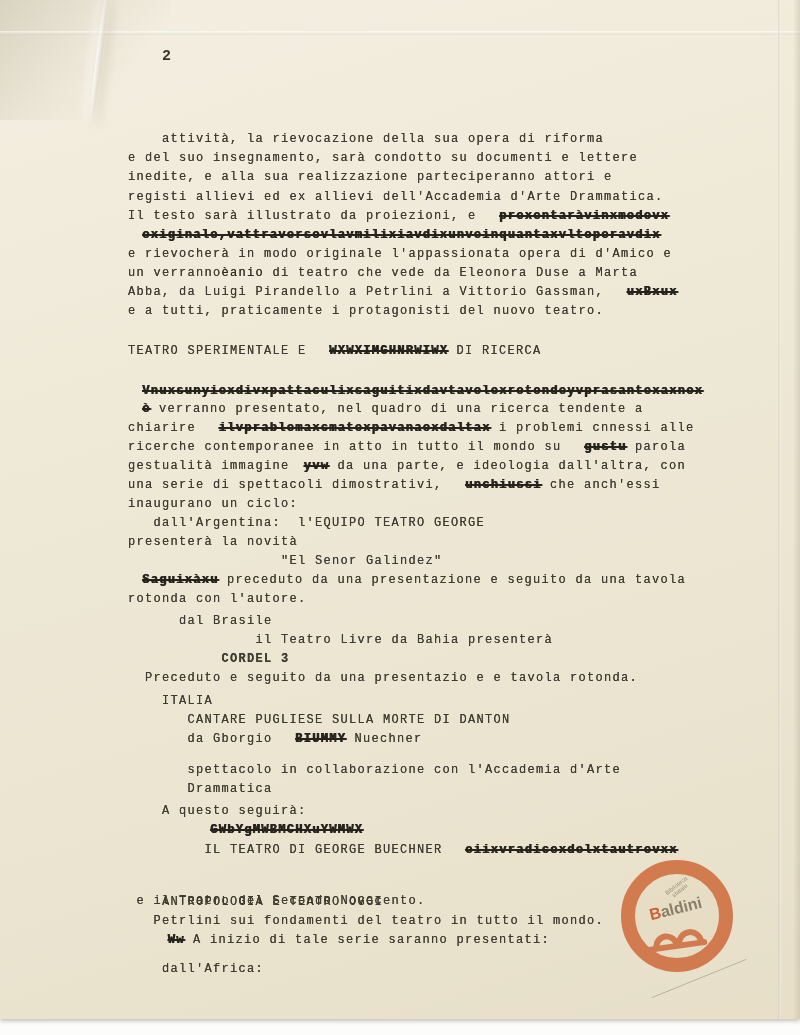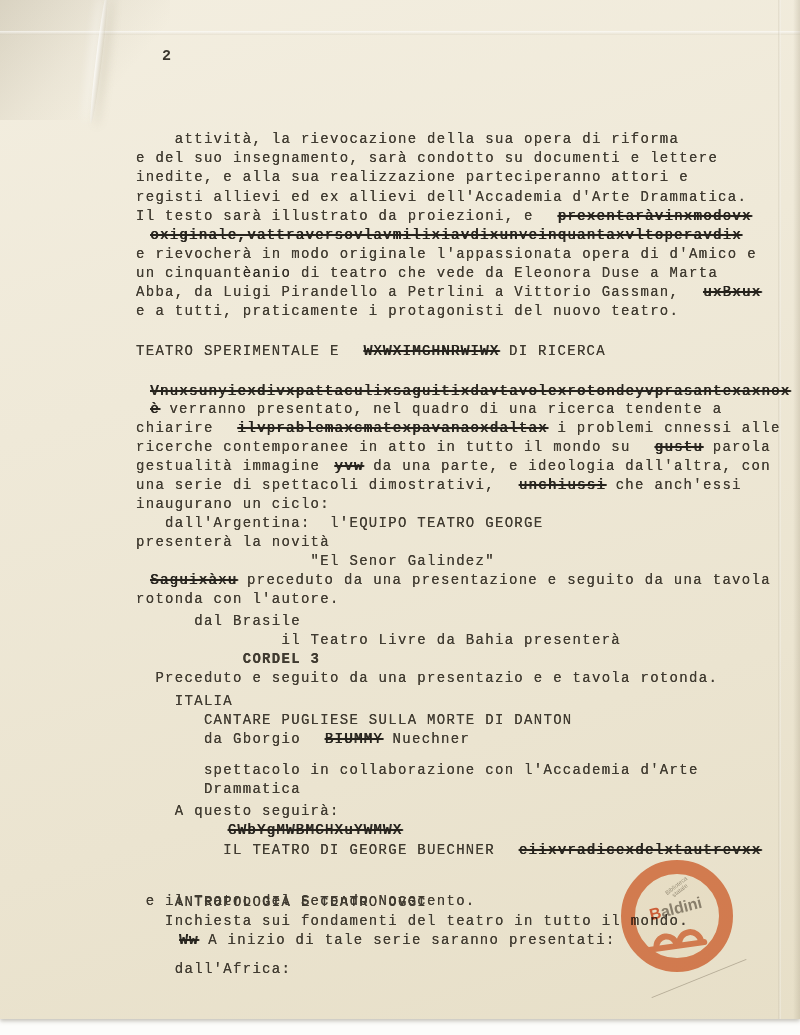--- a/index.html
+++ b/index.html
@@ -20,25 +20,25 @@
   .crease-right{position:absolute;left:778px;top:0;width:3px;height:100%;
         background:linear-gradient(to right,rgba(170,160,135,.22),rgba(255,255,255,.35));}
   .edge-right{position:absolute;right:0;top:0;width:7px;height:100%;
         background:linear-gradient(to right,transparent,rgba(160,150,125,.28));}
   .scratch{position:absolute;left:648px;top:978px;width:102px;height:1px;
         background:rgba(140,130,110,.55);transform:rotate(-22deg);}
   
   .page-number{position:absolute;left:162px;top:48px;font-size:15px;font-weight:700;
         color:#3a362e;letter-spacing:1px;}
   .doc{position:absolute;left:124px;top:0;width:660px;color:#403b31;}
-  .line{position:absolute;left:12px;white-space:pre;font-size:14px;line-height:17px;
+  .line{position:absolute;left:4px;white-space:pre;font-size:12px;line-height:17px;
         letter-spacing:1.3px;text-shadow:0 0 .6px rgba(58,52,40,.85);}
   .seg-n{}
   .seg-b{font-weight:400;color:#2c2822;}
-  .seg-x{font-weight:400;color:#26231d;text-decoration:line-through;
+  .seg-x{font-weight:700;color:#26231d;text-decoration:line-through;
          text-decoration-thickness:2px;text-shadow:.7px 0 0 #26231d;padding-left:14px;}
   
   .stamp{position:absolute;left:621px;top:860px;width:112px;height:112px;border-radius:50%;
         border:14px solid #e5855a;background:rgba(252,250,244,.78);box-sizing:border-box;
         mix-blend-mode:multiply;opacity:.95;}
   .stamp-inner{position:absolute;left:0;top:0;width:84px;height:84px;
         display:flex;flex-direction:column;align-items:center;justify-content:center;}
   .stamp-small{position:absolute;left:30px;top:8px;transform:rotate(-38deg);
         font-family:"Liberation Sans",sans-serif;font-size:6px;line-height:6px;
         color:#a39d92;text-align:center;white-space:nowrap;}
@@ -62,21 +62,21 @@
     <div class="page-number">2</div>
 
     <div class="doc">
         <div class="line" style="top: 131px;"><span class="seg-n">    attività, la rievocazione della sua opera di riforma</span></div>
         <div class="line" style="top: 150px;"><span class="seg-n">e del suo insegnamento, sarà condotto su documenti e lettere</span></div>
         <div class="line" style="top: 169px;"><span class="seg-n">inedite, e alla sua realizzazione parteciperanno attori e</span></div>
         <div class="line" style="top: 189px;"><span class="seg-n">registi allievi ed ex allievi dell'Accademia d'Arte Drammatica.</span></div>
         <div class="line" style="top: 208px;"><span class="seg-n">Il testo sarà illustrato da proiezioni, e </span><span class="seg-x">prexentaràvinxmodovx</span></div>
         <div class="line" style="top: 227px;"><span class="seg-x">oxiginale,vattraversovlavmilixiavdixunveinquantaxvltoperavdix</span></div>
         <div class="line" style="top: 246px;"><span class="seg-n">e rievocherà in modo originale l'appassionata opera di d'Amico e</span></div>
-        <div class="line" style="top: 265px;"><span class="seg-n">un cinquant</span><span class="seg-b">èanio</span><span class="seg-n"> di teatro che vede da Eleonora Duse a Marta</span></div>
+        <div class="line" style="top: 265px;"><span class="seg-n">un verranno</span><span class="seg-b">èanio</span><span class="seg-n"> di teatro che vede da Eleonora Duse a Marta</span></div>
         <div class="line" style="top: 284px;"><span class="seg-n">Abba, da Luigi Pirandello a Petrlini a Vittorio Gassman, </span><span class="seg-x">uxBxux</span></div>
         <div class="line" style="top: 303px;"><span class="seg-n">e a tutti, praticamente i protagonisti del nuovo teatro.</span></div>
         <div class="line" style="top: 343px;"><span class="seg-n">TEATRO SPERIMENTALE E </span><span class="seg-x">WXWXIMGHNRWIWX</span><span class="seg-n"> DI RICERCA</span></div>
         <div class="line" style="top: 383px;"><span class="seg-x">Vnuxsunyiexdivxpattaculixsaguitixdavtavolexrotondeyvprasantexaxnox</span></div>
         <div class="line" style="top: 401px;"><span class="seg-x">è</span><span class="seg-n"> verranno presentato, nel quadro di una ricerca tendente a</span></div>
         <div class="line" style="top: 420px;"><span class="seg-n">chiarire </span><span class="seg-x">ilvprablemaxcmatexpavanaoxdaltax</span><span class="seg-n"> i problemi cnnessi alle</span></div>
         <div class="line" style="top: 439px;"><span class="seg-n">ricerche contemporanee in atto in tutto il mondo su </span><span class="seg-x">gustu</span><span class="seg-n"> parola</span></div>
         <div class="line" style="top: 458px;"><span class="seg-n">gestualità immagine</span><span class="seg-x">yvw</span><span class="seg-n"> da una parte, e ideologia dall'altra, con</span></div>
         <div class="line" style="top: 477px; text-align: right;"><span class="seg-n">una serie di spettacoli dimostrativi, </span><span class="seg-x">unchiussi</span><span class="seg-n"> che anch'essi</span></div>
         <div class="line" style="top: 496px;"><span class="seg-n">inaugurano un ciclo:</span></div>
@@ -92,21 +92,21 @@
         <div class="line" style="top: 693px;"><span class="seg-n">    ITALIA</span></div>
         <div class="line" style="top: 712px;"><span class="seg-n">       CANTARE PUGLIESE SULLA MORTE DI DANTON</span></div>
         <div class="line" style="top: 731px;"><span class="seg-n">       da Gborgio </span><span class="seg-x">BIUMMY</span><span class="seg-n"> Nuechner</span></div>
         <div class="line" style="top: 762px;"><span class="seg-n">       spettacolo in collaborazione con l'Accademia d'Arte</span></div>
         <div class="line" style="top: 781px;"><span class="seg-n">       Drammatica</span></div>
         <div class="line" style="top: 803px;"><span class="seg-n">    A questo seguirà:</span></div>
         <div class="line" style="top: 822px;"><span class="seg-n">        </span><span class="seg-x">GWbYgMWBMCHXuYWMWX</span></div>
         <div class="line" style="top: 842px;"><span class="seg-n">         IL TEATRO DI GEORGE BUECHNER </span><span class="seg-x">eiixvradicexdelxtautrevxx</span></div>
         <div class="line" style="top: 861px; margin-top: 32px;"><span class="seg-n"> e il Teatro del Secondo Novecento.</span></div>
         <div class="line" style="top: 894px;"><span class="seg-n">    ANTROPOLOGIA E TEATRO OGGI</span></div>
-        <div class="line" style="top: 913px;"><span class="seg-n">   Inchiesta sui fondamenti del teatro in tutto il mondo.</span></div>
+        <div class="line" style="top: 913px;"><span class="seg-n">   Petrlini sui fondamenti del teatro in tutto il mondo.</span></div>
         <div class="line" style="top: 932px;"><span class="seg-n">   </span><span class="seg-x">Ww</span><span class="seg-n"> A inizio di tale serie saranno presentati:</span></div>
         <div class="line" style="top: 961px;"><span class="seg-n">    dall'Africa:</span></div>
       </div>
 
     <div class="scratch"></div>
 
     <div class="stamp">
       <div class="stamp-inner">
         <div class="stamp-small">
           <div>Biblioteca</div>

